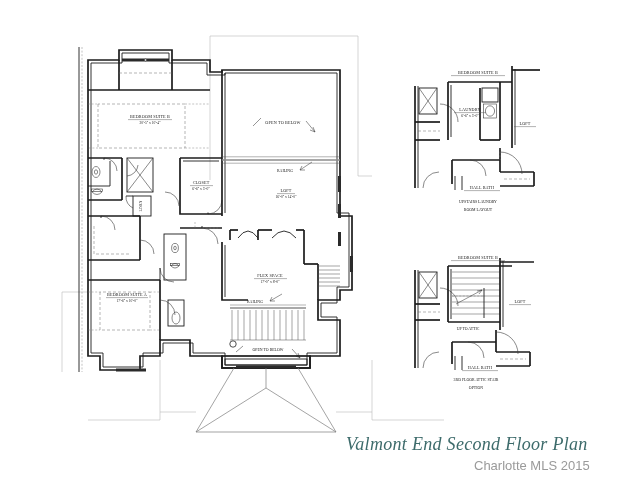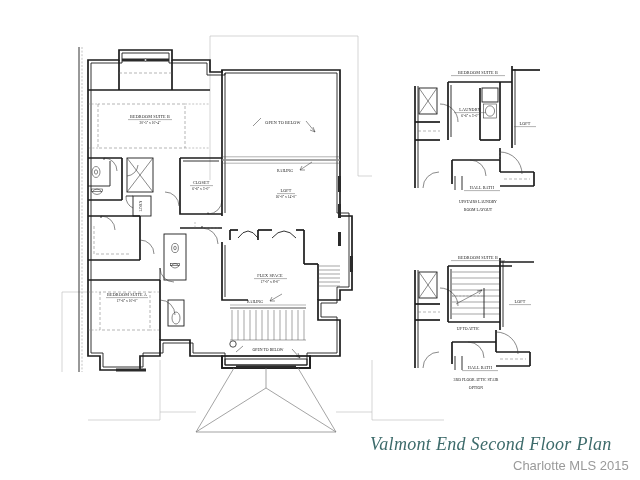--- a/index.html
+++ b/index.html
@@ -18,39 +18,39 @@
   #plan-svg {
     position: absolute;
     left: 0;
     top: 0;
     width: 640px;
     height: 480px;
     display: block;
   }
   .title-text {
     position: absolute;
-    left: 370px;
+    left: 346px;
     top: 434px;
     font-family: "Liberation Serif", serif;
     font-style: italic;
     font-size: 18px;
     color: #3d6b6b;
     white-space: nowrap;
     letter-spacing: 0.3px;
   }
   .watermark {
     position: absolute;
     top: 458px;
     font-family: "Liberation Sans", sans-serif;
     font-size: 13px;
     color: #9a9a9a;
     white-space: nowrap;
   }
   .wm-a { left: 470px; }
-  .wm-b { left: 513px; }
+  .wm-b { left: 474px; }
   svg text {
     font-family: "Liberation Serif", serif;
     fill: #1a1a1a;
   }
   .lbl {
     font-size: 4.2px;
     text-anchor: middle;
     letter-spacing: 0.15px;
   }
   .dim {

